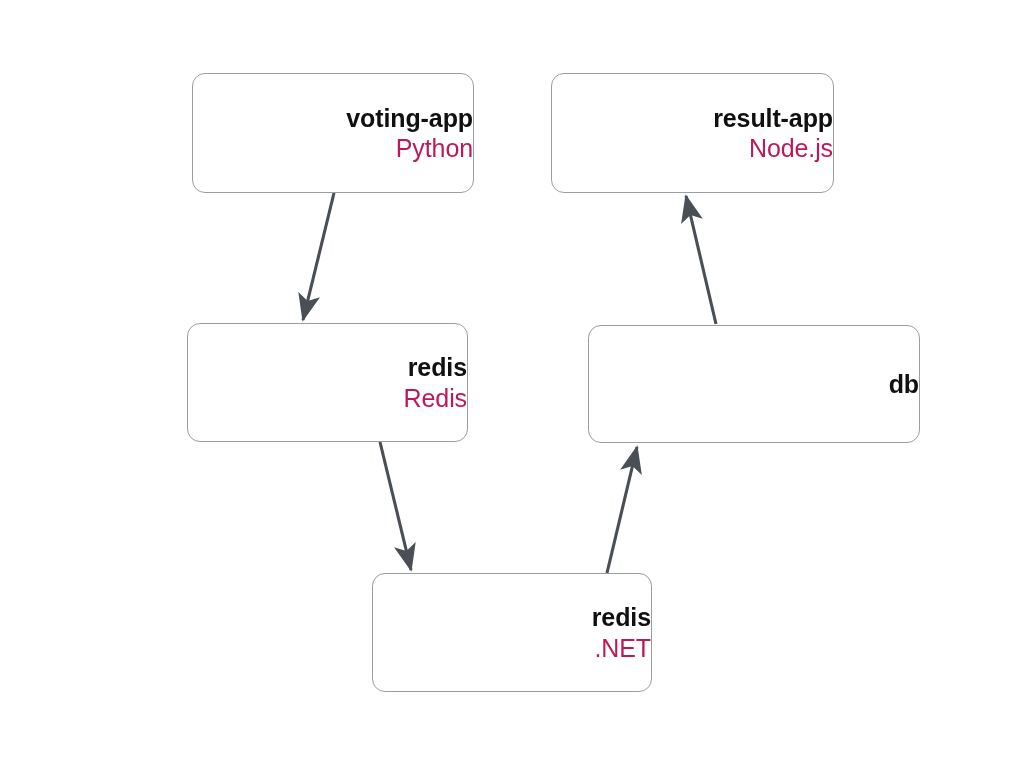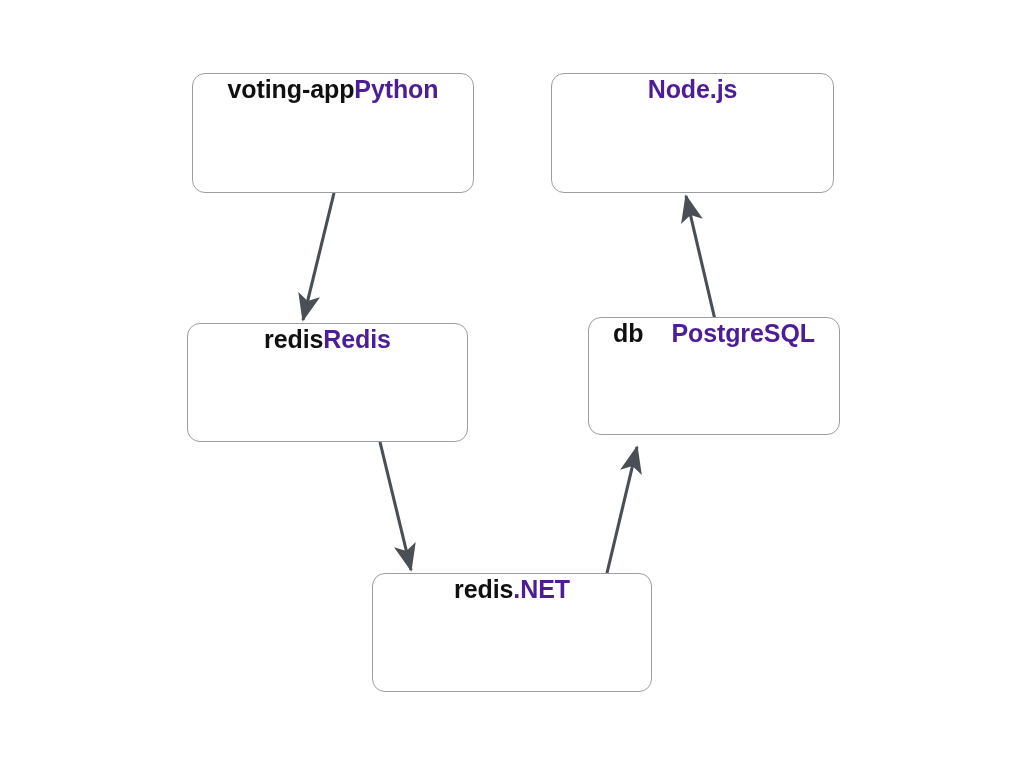--- a/index.html
+++ b/index.html
@@ -27,36 +27,36 @@
     height: 768px;
     pointer-events: none;
   }
   .node {
     position: absolute;
     box-sizing: border-box;
     background: #ffffff;
     border: 1.6px solid #9b9ea1;
     border-radius: 13px;
     display: flex;
-    flex-direction: row;
-    align-items: flex-start;
+    flex-direction: column;
+    align-items: flex-end;
     justify-content: center;
     z-index: 2;
   }
   .node-title {
     font-size: 25px;
     font-weight: bold;
     color: #101010;
     line-height: 1.22;
     letter-spacing: -0.1px;
   }
   .node-subtitle {
     font-size: 25px;
-    font-weight: bold;
-    color: #4c1d95;
+    font-weight: normal;
+    color: #be185d;
     line-height: 1.22;
     letter-spacing: -0.1px;
   }
 </style>
 </head>
 <body>
 
 <div id="canvas">
 
   <svg id="edge-layer" viewBox="0 0 1024 768" xmlns="http://www.w3.org/2000/svg">
@@ -72,29 +72,29 @@
         <line x1="716" y1="324" x2="686" y2="196" stroke="#4a4f55" stroke-width="3.1" stroke-linecap="butt" marker-end="url(#arrowhead)"></line>
       </g>
   </svg>
 
   <div id="nodes-group">
       <div class="node" style="left: 192px; top: 73px; width: 282px; height: 120px; border-color: rgb(155, 158, 161); background: rgb(255, 255, 255);">
         <div class="node-title">voting-app</div>
         <div class="node-subtitle">Python</div>
       </div>
       <div class="node" style="left: 551px; top: 73px; width: 283px; height: 120px; border-color: rgb(155, 158, 161); background: rgb(255, 255, 255);">
+        <div class="node-title">result-app</div>
         <div class="node-subtitle">Node.js</div>
       </div>
       <div class="node" style="left: 156px; top: 323px; width: 281px; height: 119px; border-color: rgb(155, 158, 161); background: rgb(255, 255, 255); margin-left: 31px;">
         <div class="node-title">redis</div>
         <div class="node-subtitle">Redis</div>
       </div>
-      <div class="node" style="left: 588px; top: 317px; width: 252px; height: 118px; border-color: rgb(155, 158, 161); background: rgb(255, 255, 255); gap: 28px;">
+      <div class="node" style="left: 588px; top: 325px; width: 332px; height: 118px; border-color: rgb(155, 158, 161); background: rgb(255, 255, 255); gap: 28px;">
         <div class="node-title">db</div>
-        <div class="node-subtitle">PostgreSQL</div>
       </div>
       <div class="node" style="left: 372px; top: 573px; width: 280px; height: 119px; border-color: rgb(155, 158, 161); background: rgb(255, 255, 255);">
         <div class="node-title">redis</div>
         <div class="node-subtitle">.NET</div>
       </div>
     </div>
 
 </div>
 
 </body></html>

